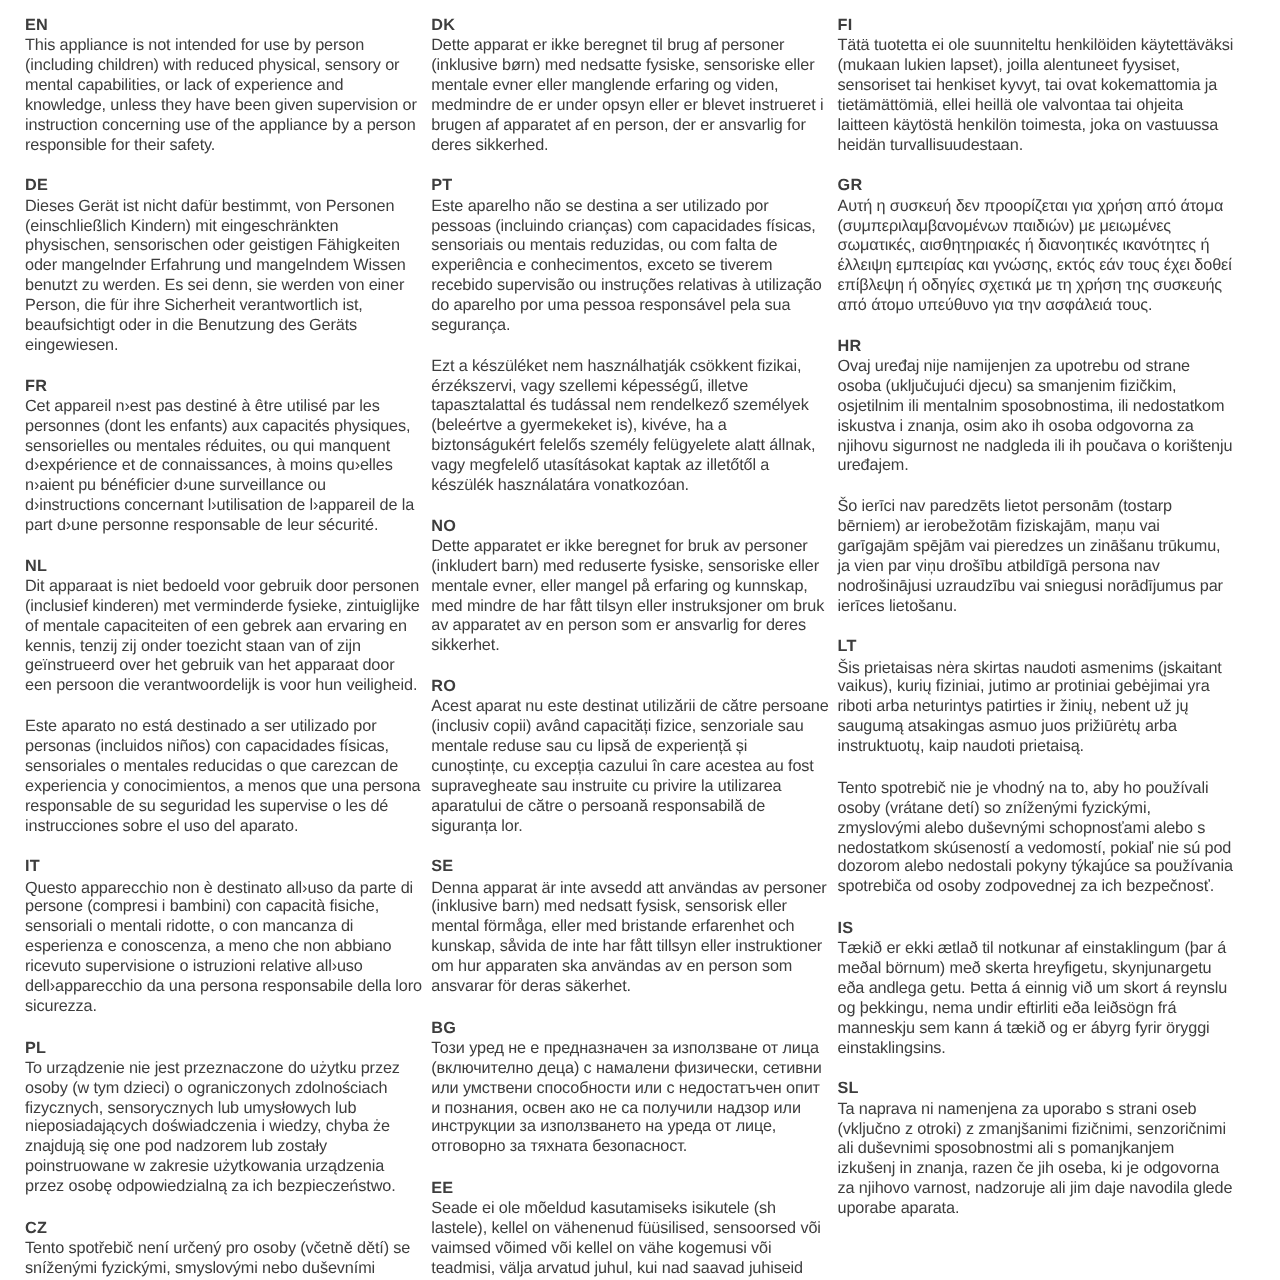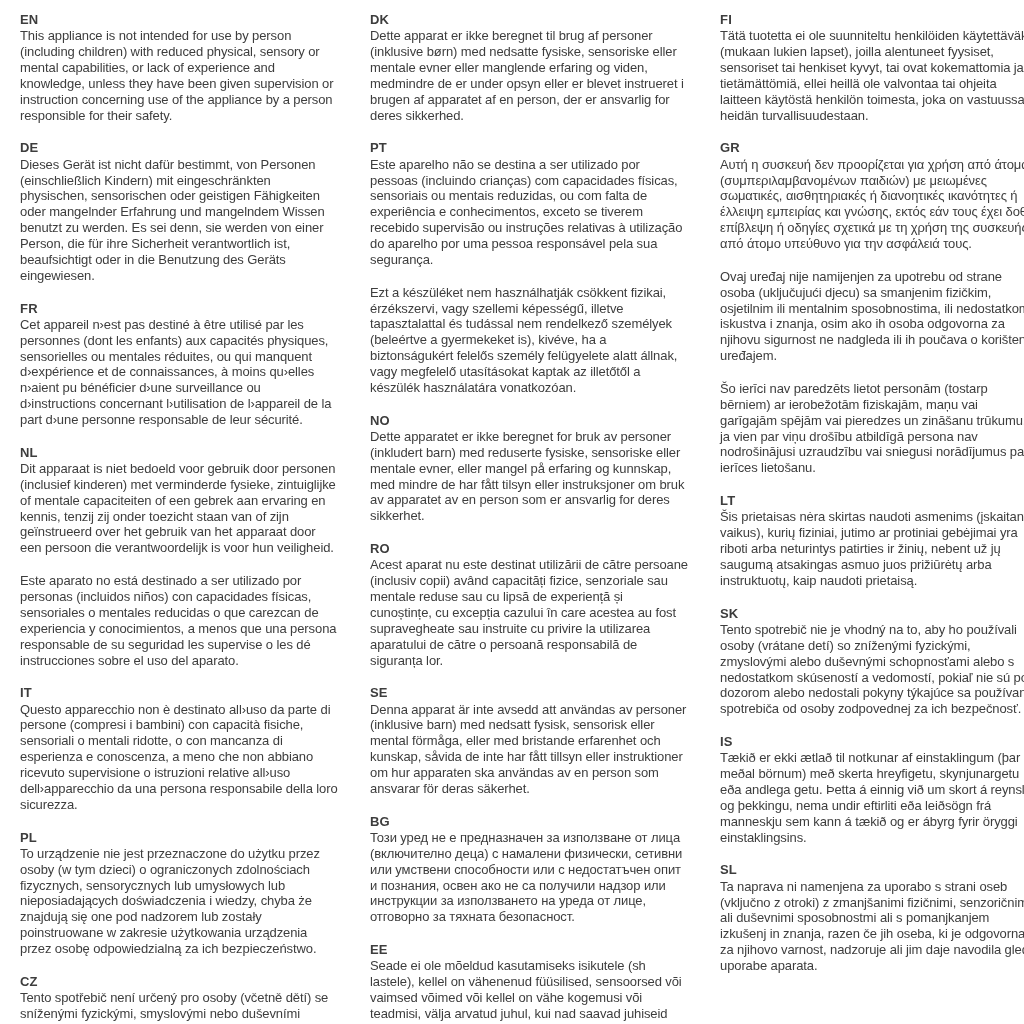--- a/index.html
+++ b/index.html
@@ -9,21 +9,21 @@
     width: 1024px;
     height: 1024px;
     overflow: hidden;
   }
   .page {
     box-sizing: border-box;
     width: 1024px;
     height: 1024px;
     padding: 12px 14px 10px 20px;
     display: flex;
-    gap: 32px;
+    gap: 7px;
     font-family: "Liberation Sans", "DejaVu Sans", sans-serif;
     color: #3d3d3d;
   }
   .col {
     width: 318px;
     flex: 0 0 318px;
   }
   .lang-section {
     margin: 0 0 17px 0;
   }
@@ -133,34 +133,34 @@
     <h2 class="lang-code">FI</h2>
     <p class="lang-text">Tätä tuotetta ei ole suunniteltu henkilöiden käytettäväksi (mukaan lukien lapset), joilla alentuneet fyysiset, sensoriset tai henkiset kyvyt, tai ovat kokemattomia ja tietämättömiä, ellei heillä ole valvontaa tai ohjeita laitteen käytöstä henkilön toimesta, joka on vastuussa heidän turvallisuudestaan.</p>
   </section>
 
   <section class="lang-section">
     <h2 class="lang-code">GR</h2>
     <p class="lang-text">Αυτή η συσκευή δεν προορίζεται για χρήση από άτομα (συμπεριλαμβανομένων παιδιών) με μειωμένες σωματικές, αισθητηριακές ή διανοητικές ικανότητες ή έλλειψη εμπειρίας και γνώσης, εκτός εάν τους έχει δοθεί επίβλεψη ή οδηγίες σχετικά με τη χρήση της συσκευής από άτομο υπεύθυνο για την ασφάλειά τους.</p>
   </section>
 
   <section class="lang-section">
+    <h2 class="lang-code">HR</h2>
     <p class="lang-text">Ovaj uređaj nije namijenjen za upotrebu od strane osoba (uključujući djecu) sa smanjenim fizičkim, osjetilnim ili mentalnim sposobnostima, ili nedostatkom iskustva i znanja, osim ako ih osoba odgovorna za njihovu sigurnost ne nadgleda ili ih poučava o korištenju uređajem.</p>
   </section>
 
   <section class="lang-section">
     <p class="lang-text">Šo ierīci nav paredzēts lietot personām (tostarp bērniem) ar ierobežotām fiziskajām, maņu vai garīgajām spējām vai pieredzes un zināšanu trūkumu, ja vien par viņu drošību atbildīgā persona nav nodrošinājusi uzraudzību vai sniegusi norādījumus par ierīces lietošanu.</p>
   </section>
 
   <section class="lang-section">
     <h2 class="lang-code">LT</h2>
     <p class="lang-text">Šis prietaisas nėra skirtas naudoti asmenims (įskaitant vaikus), kurių fiziniai, jutimo ar protiniai gebėjimai yra riboti arba neturintys patirties ir žinių, nebent už jų saugumą atsakingas asmuo juos prižiūrėtų arba instruktuotų, kaip naudoti prietaisą.</p>
   </section>
 
   <section class="lang-section">
-    <h2 class="lang-code">SK</h2>
     <p class="lang-text">Tento spotrebič nie je vhodný na to, aby ho používali osoby (vrátane detí) so zníženými fyzickými, zmyslovými alebo duševnými schopnosťami alebo s nedostatkom skúseností a vedomostí, pokiaľ nie sú pod dozorom alebo nedostali pokyny týkajúce sa používania spotrebiča od osoby zodpovednej za ich bezpečnosť.</p>
   </section>
 
   <section class="lang-section">
     <h2 class="lang-code">IS</h2>
     <p class="lang-text">Tækið er ekki ætlað til notkunar af einstaklingum (þar á meðal börnum) með skerta hreyfigetu, skynjunargetu eða andlega getu. Þetta á einnig við um skort á reynslu og þekkingu, nema undir eftirliti eða leiðsögn frá manneskju sem kann á tækið og er ábyrg fyrir öryggi einstaklingsins.</p>
   </section>
 
   <section class="lang-section">
     <h2 class="lang-code">SL</h2>

